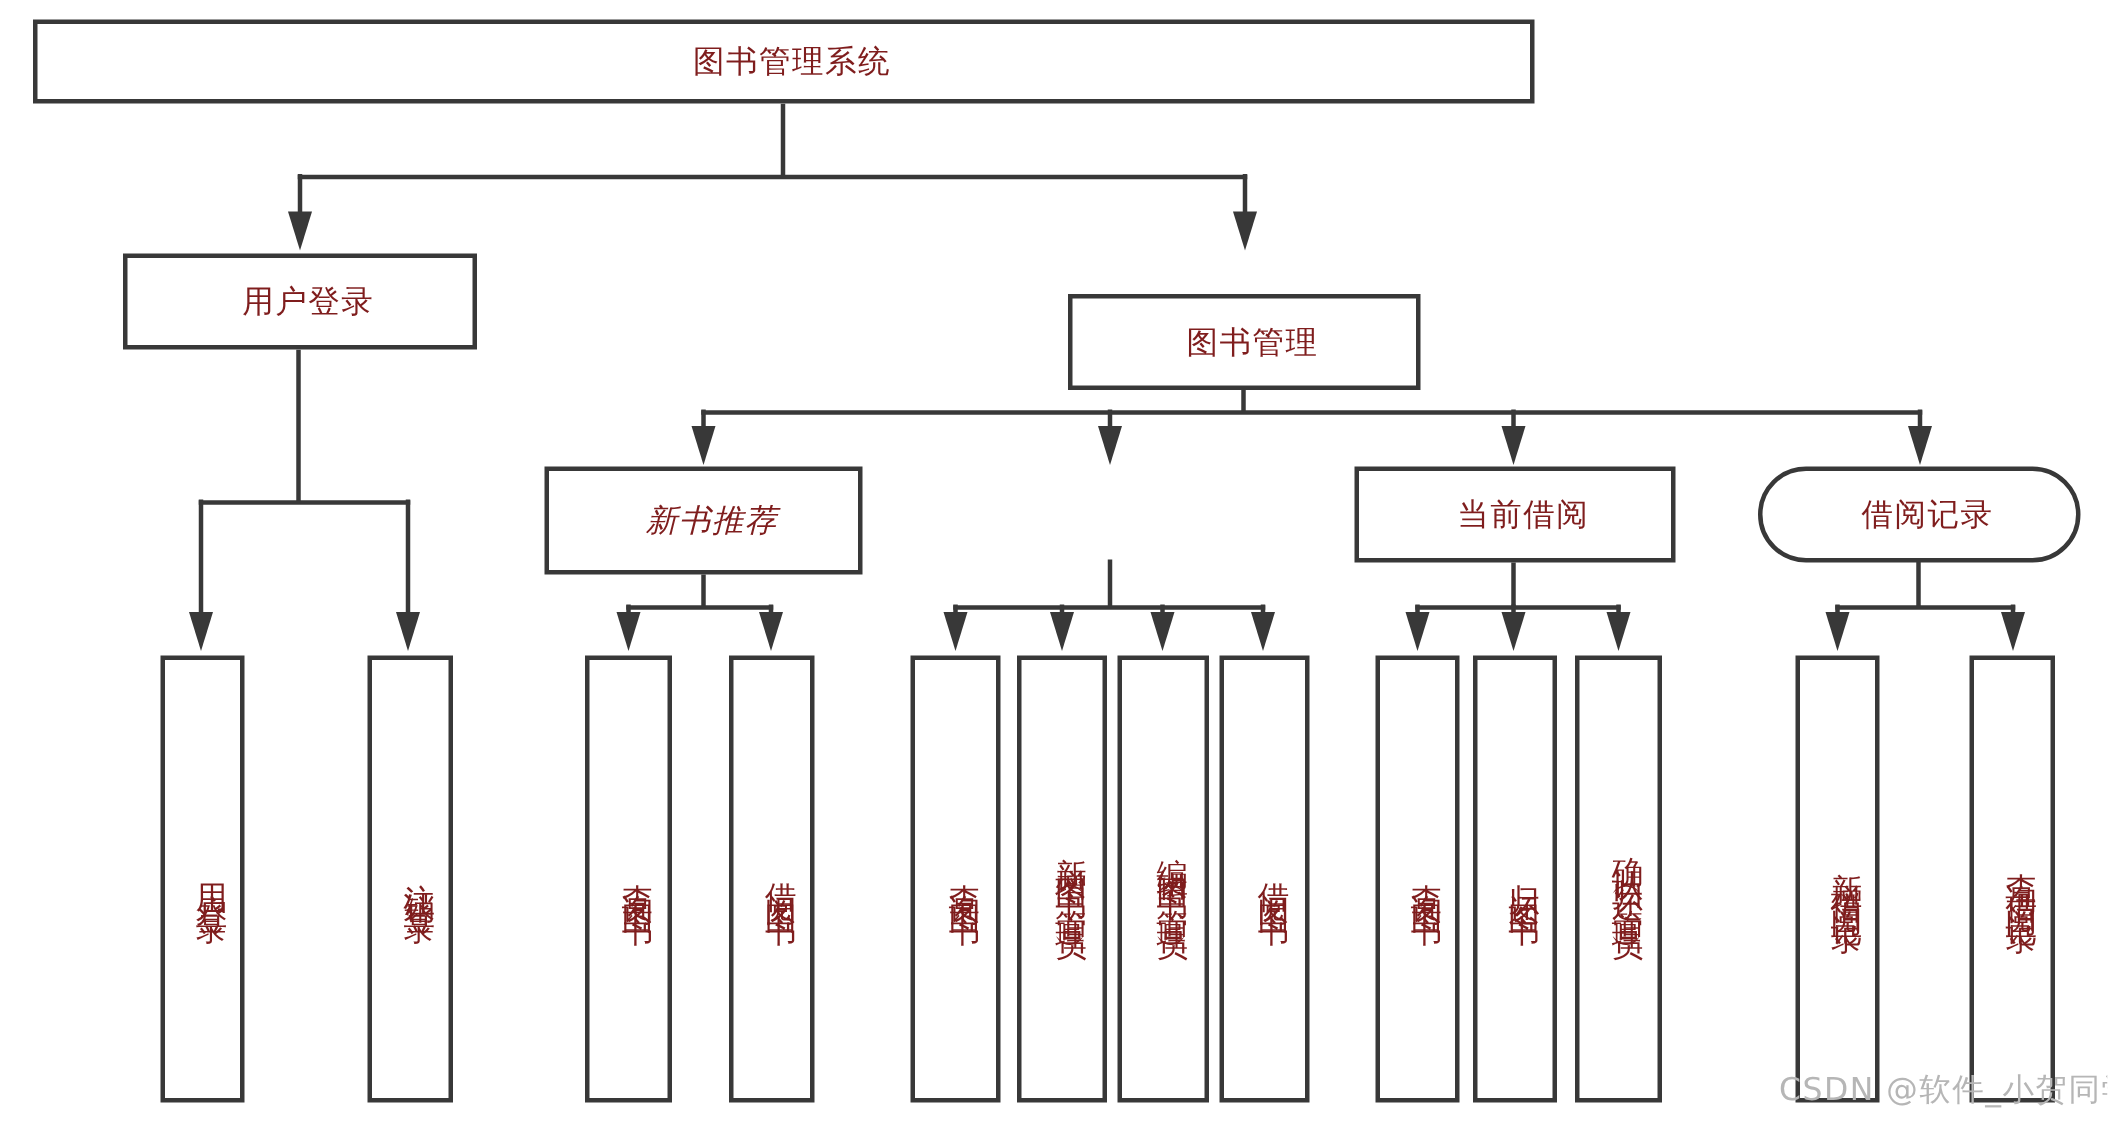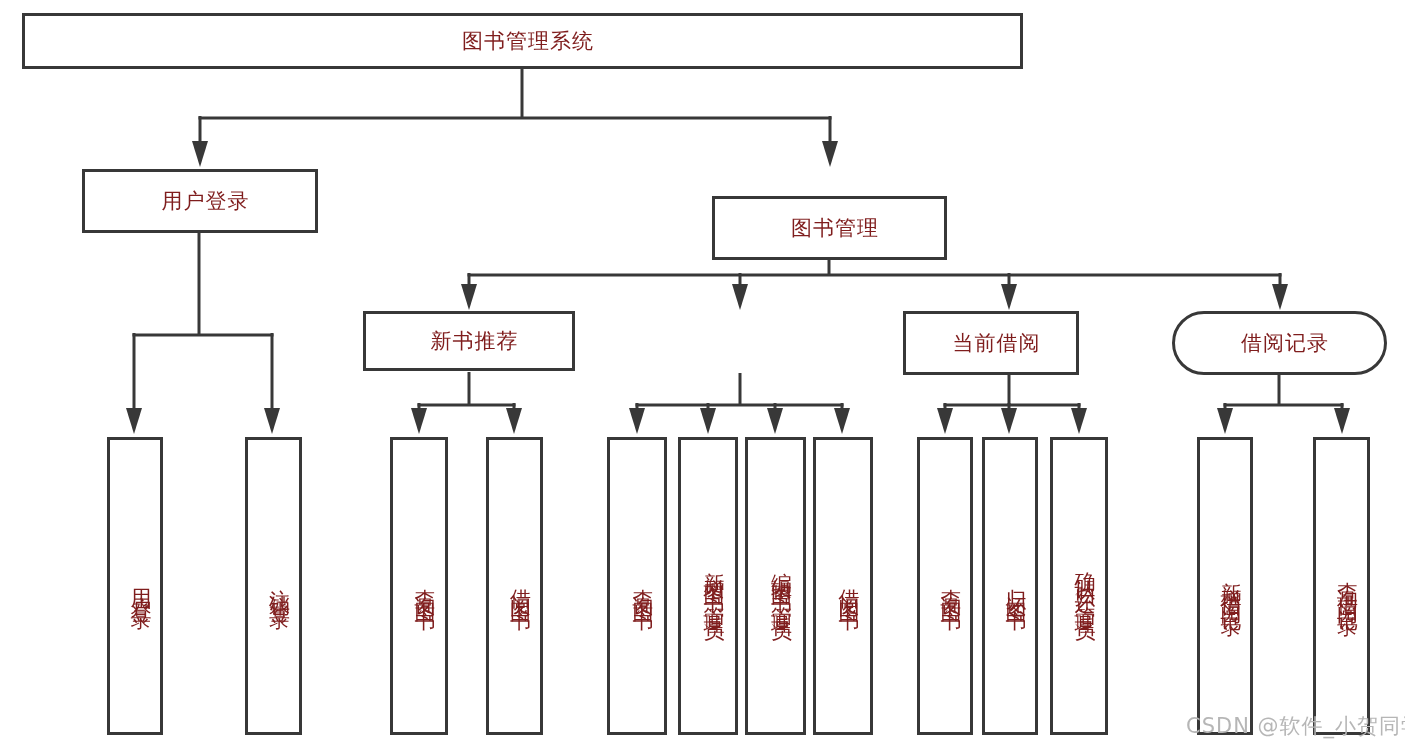--- a/index.html
+++ b/index.html
@@ -131,22 +131,22 @@
       <polygon points="1225,434 1217,408 1233,408"></polygon>
       <polygon points="1342,434 1334,408 1350,408"></polygon>
     </g>
   </svg>
 
   <div class="node" style="left:22px; top:13px; width:1001px; height:56px;">图书管理系统</div>
 
   <div class="node" style="left:82px; top:169px; width:236px; height:64px;">用户登录</div>
   <div class="node" style="left:712px; top:169px; width:235px; height:64px;margin-top:27px;">图书管理</div>
 
-  <div class="node" style="left:363px; top:311px; width:212px; height:60px;">新书推荐</div>
-  <div class="node" style="left:903px; top:311px; width:176px; height:64px;">当前借阅</div>
+  <div class="node" style="left:363px; top:311px; width:212px; height:72px;font-style:italic;">新书推荐</div>
+  <div class="node" style="left:903px; top:311px; width:214px; height:64px;">当前借阅</div>
   <div class="node" style="left:1172px; top:311px; width:215px; height:64px;border-radius:32px;">借阅记录</div>
 
   <div class="node v" style="left:107px; top:437px; width:56px; height:298px;">用户登录</div>
   <div class="node v" style="left:245px; top:437px; width:57px; height:298px;">注销登录</div>
 
   <div class="node v" style="left:390px; top:437px; width:58px; height:298px;">查询图书</div>
   <div class="node v" style="left:486px; top:437px; width:57px; height:298px;">借阅图书</div>
 
   <div class="node v" style="left:607px; top:437px; width:60px; height:298px;">查询图书</div>
   <div class="node v" style="left:678px; top:437px; width:60px; height:298px;">新增图书（管理员）</div>

